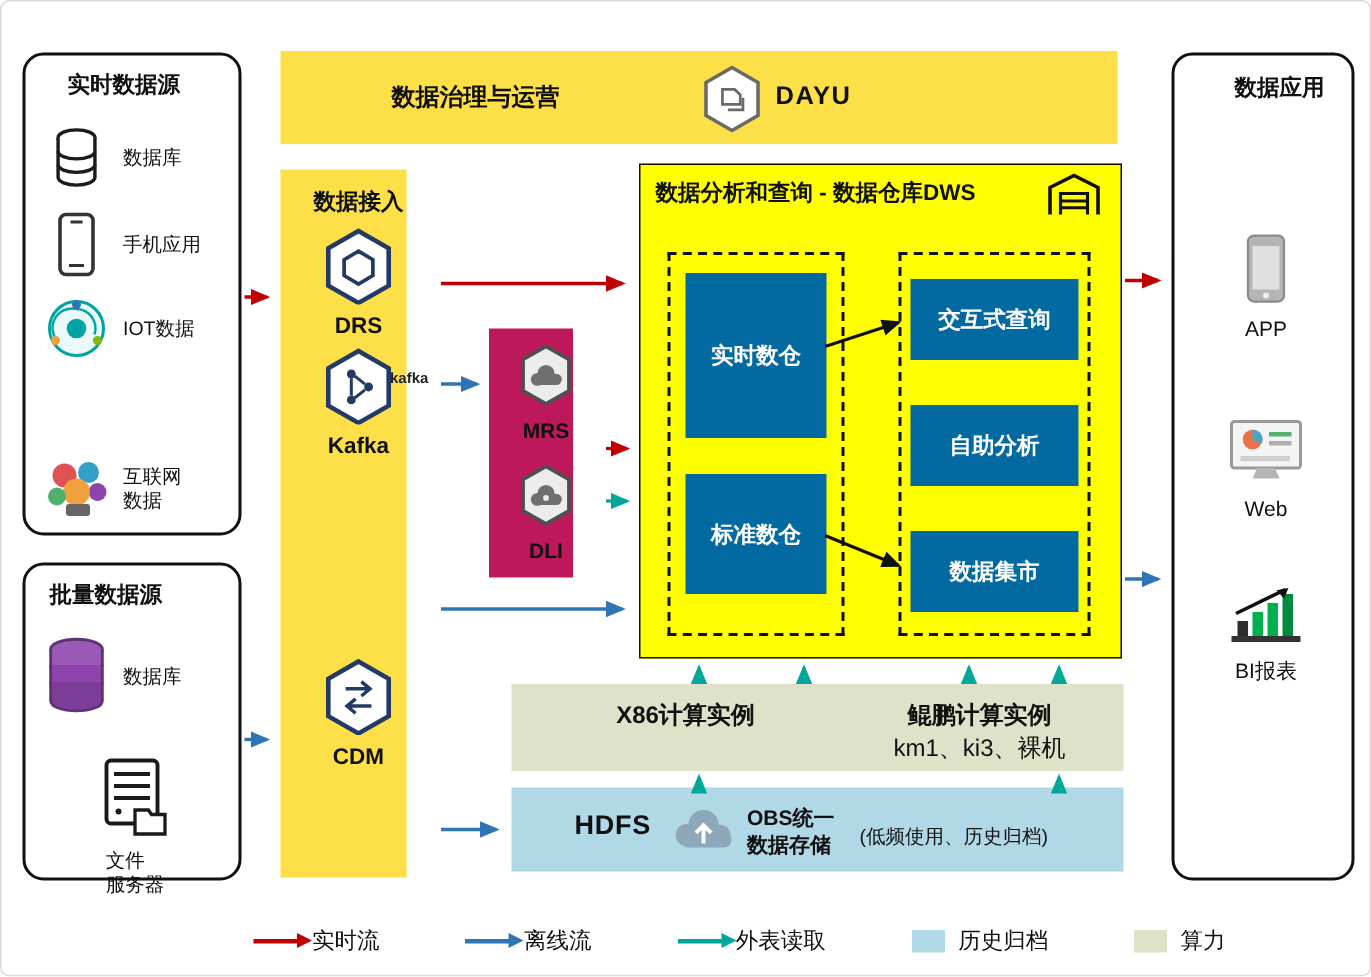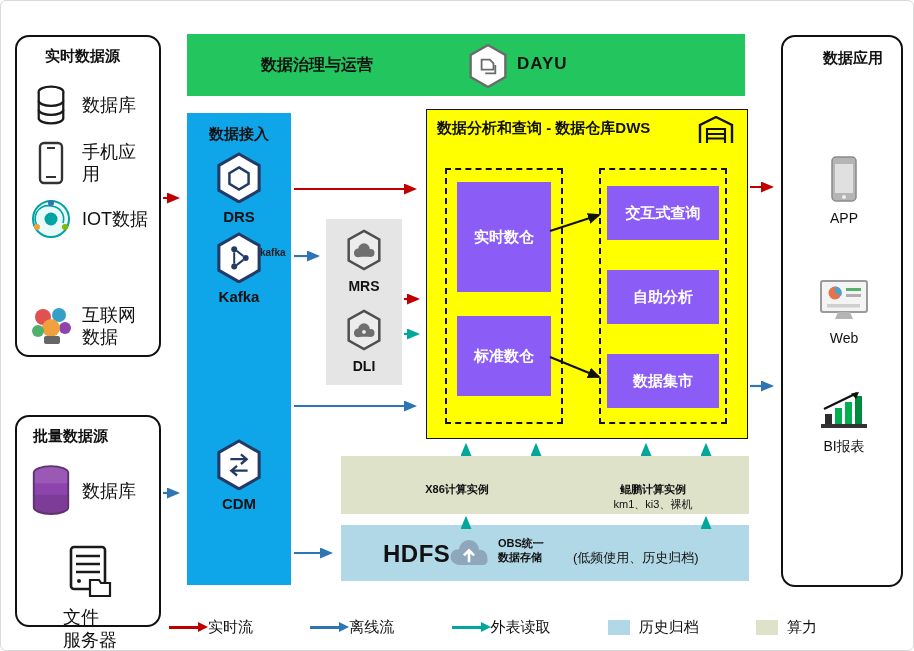--- a/index.html
+++ b/index.html
@@ -2,41 +2,41 @@
 <html><head>
 <meta charset="utf-8">
 <style>
   html,body{margin:0;padding:0;background:#fff;font-family:"Liberation Sans","DejaVu Sans",sans-serif;color:#111;}
   #canvas{position:relative;width:914px;height:651px;background:#fff;overflow:hidden;border:1px solid #d9d9d9;border-radius:6px;box-sizing:border-box;}
   .abs{position:absolute;}
   .outline-box{position:absolute;border:2px solid #111;border-radius:14px;background:#fff;box-sizing:border-box;}
   .box-title{position:absolute;font-size:15px;font-weight:bold;white-space:nowrap;}
   .src-row{position:absolute;display:flex;align-items:center;gap:7px;}
   .src-row .ic{width:48px;flex:none;display:flex;justify-content:center;align-items:center;}
-  .src-row .lb{font-size:18px;line-height:1.25;white-space:pre-line;}
-  .col-ingest{position:absolute;left:186px;top:112px;width:104px;height:472px;background:#0ea5e9;}
+  .src-row .lb{font-size:13px;line-height:1.25;white-space:pre-line;}
+  .col-ingest{position:absolute;left:186px;top:112px;width:84px;height:472px;background:#fde047;}
   .hx-item{position:absolute;left:0;width:104px;text-align:center;}
   .hx-item .hlb{font-size:15px;font-weight:bold;margin-top:1px;}
   .kafka-word{position:absolute;left:73px;top:16px;font-size:10px;font-weight:bold;color:#222;}
-  .gray-box{position:absolute;left:325px;top:218px;width:76px;height:166px;background:#e5e5e5;}
+  .gray-box{position:absolute;left:325px;top:218px;width:56px;height:166px;background:#be185d;}
   .gx-item{position:absolute;left:0;width:76px;text-align:center;}
   .gx-item .hlb{font-size:14px;font-weight:bold;margin-top:1px;}
-  .gov-bar{position:absolute;left:186px;top:33px;width:558px;height:62px;background:#22c55e;}
+  .gov-bar{position:absolute;left:186px;top:33px;width:558px;height:62px;background:#fde047;}
   .gov-title{position:absolute;left:74px;top:21px;font-size:16px;font-weight:bold;}
   .gov-logo-text{position:absolute;left:330px;top:20px;font-size:17px;font-weight:bold;letter-spacing:1px;}
   .dws{position:absolute;left:425px;top:108px;width:322px;height:330px;background:#ffff00;border:1.5px solid #111;box-sizing:border-box;}
   .dws-title{position:absolute;left:10px;top:9px;font-size:15px;font-weight:bold;}
   .dash{position:absolute;border:2px dashed #111;box-sizing:border-box;}
-  .gbox{position:absolute;background:#8b5cf6;color:#fff;font-weight:bold;font-size:15px;display:flex;align-items:center;justify-content:center;text-align:center;}
+  .gbox{position:absolute;background:#0369a1;color:#fff;font-weight:bold;font-size:15px;display:flex;align-items:center;justify-content:center;text-align:center;}
   .compute-bar{position:absolute;left:340px;top:455px;width:408px;height:58px;background:#dde2c9;}
-  .compute-col{position:absolute;top:26px;width:180px;text-align:center;font-size:11px;line-height:1.35;}
+  .compute-col{position:absolute;top:11px;width:180px;text-align:center;font-size:16px;line-height:1.35;}
   .compute-col .t{font-weight:bold;}
   .hdfs-bar{position:absolute;left:340px;top:524px;width:408px;height:56px;background:#b1d8e6;}
-  .hdfs-label{position:absolute;left:42px;top:15px;font-size:24px;font-weight:bold;letter-spacing:.5px;}
-  .obs-label{position:absolute;left:157px;top:11px;font-size:11px;font-weight:bold;line-height:1.3;white-space:pre-line;}
+  .hdfs-label{position:absolute;left:42px;top:15px;font-size:18px;font-weight:bold;letter-spacing:.5px;}
+  .obs-label{position:absolute;left:157px;top:11px;font-size:14px;font-weight:bold;line-height:1.3;white-space:pre-line;}
   .obs-note{position:absolute;left:232px;top:24px;font-size:13px;}
   .apps-box{left:780px;top:34px;width:122px;height:552px;}
   .app-item{position:absolute;left:0;width:122px;text-align:center;}
   .app-item .alb{font-size:14px;margin-top:3px;}
   .legend{position:absolute;left:168px;top:611px;width:648px;height:30px;display:flex;align-items:center;justify-content:space-between;}
   .legend-item{display:flex;align-items:center;gap:9px;}
   .lg-label{font-size:15px;}
   .lg-arrow{display:inline-block;width:30px;height:3px;position:relative;}
   .lg-arrow::after{content:"";position:absolute;right:-9px;top:-4px;width:0;height:0;border-left:10px solid;border-top:5.5px solid transparent;border-bottom:5.5px solid transparent;}
   .c-red{background:#c00000;color:#c00000;}
@@ -101,21 +101,21 @@
             <circle cx="22" cy="23" r="9" fill="#f0a03c"></circle>
             <circle cx="9" cy="26" r="6" fill="#52b06e"></circle>
             <rect x="15" y="31" width="16" height="8" rx="2" fill="#666"></rect>
           </svg>
       </span>
       <span class="lb">互联网
 数据</span>
     </div>
   </div>
 
-  <div class="outline-box" style="left:14px;top:374px;width:146px;height:212px;margin-top:40px;">
+  <div class="outline-box" style="left:14px;top:374px;width:146px;height:212px;">
     <div class="box-title" style="left:16px;top:10px;">批量数据源</div>
     <div class="src-row" style="left:10px;top:42px;width:126px;height:64px;">
       <span class="ic">
         <svg width="44" height="56" viewBox="0 0 46 56">
             <ellipse cx="23" cy="9" rx="18" ry="7" fill="#9b59b6" stroke="#5e3370" stroke-width="2"></ellipse>
             <path d="M5 9v11c0 3.9 8 7 18 7s18-3.1 18-7V9" fill="#9b59b6" stroke="#5e3370" stroke-width="2"></path>
             <path d="M5 20v12c0 3.9 8 7 18 7s18-3.1 18-7V20" fill="#8e44ad" stroke="#5e3370" stroke-width="2"></path>
             <path d="M5 32v13c0 3.9 8 7 18 7s18-3.1 18-7V32" fill="#7d3c98" stroke="#5e3370" stroke-width="2"></path>
           </svg>
       </span>

